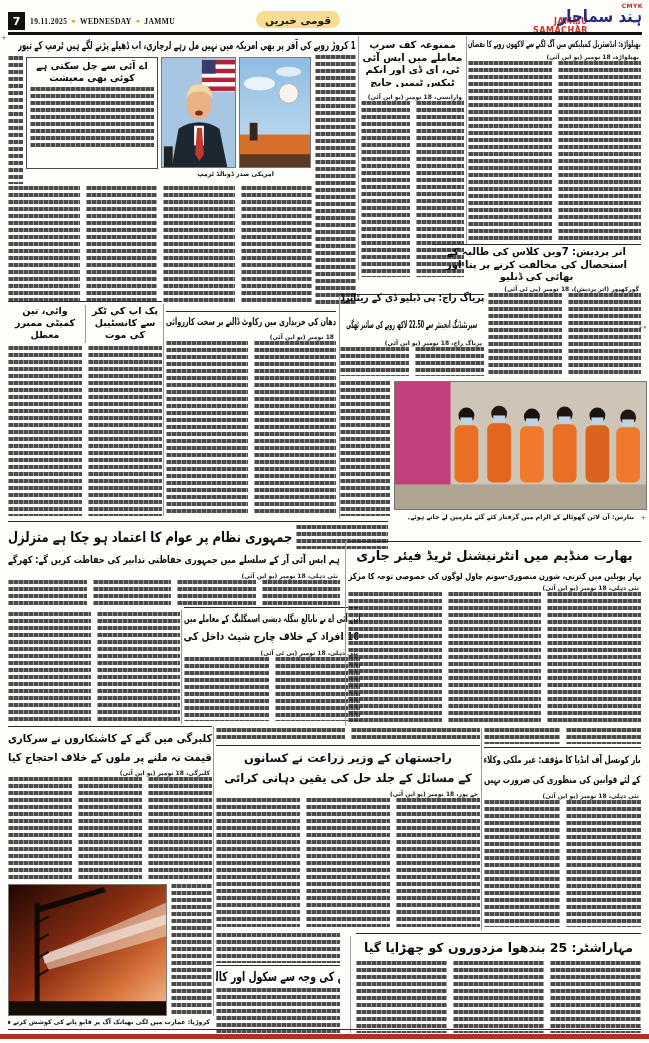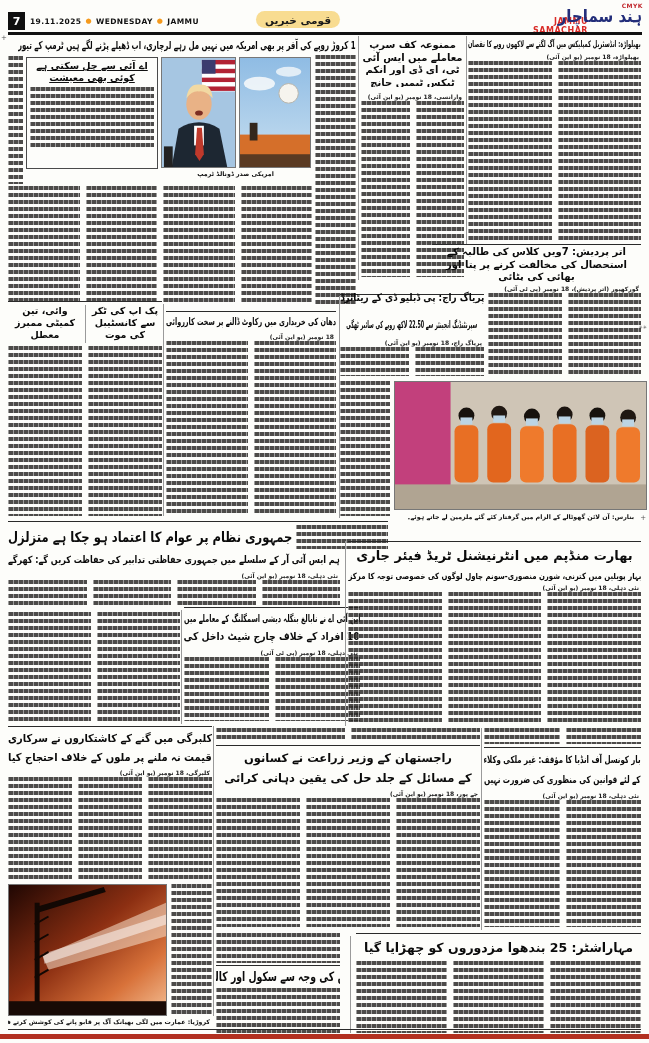--- a/index.html
+++ b/index.html
@@ -22,21 +22,21 @@
        repeating-linear-gradient(to bottom, rgba(38,36,34,.82) 0 4px, transparent 4px 7px);}
   .vr{position:absolute;width:1px;background:#9a9a9a;}
   .hr{position:absolute;height:1px;background:#2a2a2a;}
   .cap{font-size:6.3px;font-weight:700;text-align:center;direction:rtl;
        overflow:hidden;white-space:nowrap;color:#111;}
   .ph{position:absolute;border:1px solid #777;box-sizing:border-box;overflow:hidden;background:#ddd;}
   .ph svg{display:block;width:100%;height:100%;}
   
   .pgbox{background:#101010;color:#fff;display:flex;align-items:center;justify-content:center;
          font-weight:700;font-size:11px;}
-  .dateline-top{font-size:7.5px;font-weight:700;letter-spacing:.4px;display:flex;align-items:center;gap:4px;}
+  .dateline-top{font-size:7.5px;font-weight:700;letter-spacing:.4px;display:flex;align-items:center;gap:4px;font-family:Liberation Serif, serif;}
   .dot{color:#f59a1d;font-size:7px;line-height:1;}
   .badge{background:#f8dc91;border-radius:9px;display:flex;align-items:center;justify-content:center;
          font-weight:700;font-size:10.5px;direction:rtl;color:#1a1a1a;}
   .hs-en{color:#d92b27;font-weight:700;font-size:8px;letter-spacing:.5px;text-align:right;}
   .hs-ur{color:#232e7a;font-weight:700;font-size:15px;direction:rtl;text-align:left;
          transform:scaleY(1.12);transform-origin:top left;white-space:nowrap;}
   .cmyk{font-size:6px;font-weight:700;color:#c0262b;letter-spacing:.5px;}
   .mark{font-size:7px;color:#555;}
   .box{border:1.2px solid #4a4a4a;padding:2px 3px;}
   .redbar{position:absolute;background:#b23020;}
@@ -61,21 +61,21 @@
   </div>
   <div class="a badge" style="left:256px;top:11px;width:84px;height:17px;">قومی خبریں</div>
   <div class="a hs-en" style="left:500px;top:17px;width:88px;">JAMMU SAMACHAR</div>
   <div class="a hs-ur" style="left:592px;top:6px;width:50px;">ہند سماچار</div>
   <div class="a" style="left:8px;top:32px;width:634px;height:2.5px;background:#111;"></div>
 
   <div class="a hl" style="left:18px;top:37px;width:338px;height:16px;font-size:11px;">
       <span class="fitx" style="transform: scaleX(0.637736);">1 کروڑ روپے کی آفر پر بھی امریکہ میں نہیں مل رہے لرچاری، اب ڈھیلے پڑنے لگے ہیں ٹرمپ کے تیور</span>
     </div>
 
-  <div class="a box" style="left:26px;top:57px;width:132px;height:112px;text-decoration:underline;">
+  <div class="a box" style="left:26px;top:57px;width:132px;height:112px;">
     <div class="hlw" style="font-size:9.5px;">اے آئی سے چل سکتی ہے کوئی بھی معیشت</div>
     <div class="t" style="height:62px;margin-top:3px;"></div>
   </div>
   <div class="a cols" style="left:8px;top:56px;width:15px;height:128px;">
       <div class="t"></div>
     </div>
 
   <div class="ph" style="left:161px;top:57px;width:75px;height:111px;">
     <svg viewBox="0 0 75 111" preserveAspectRatio="none">
       <rect width="75" height="111" fill="#a6c6e2"></rect>
@@ -138,21 +138,21 @@
     </div>
   <div class="a" style="left:468px;top:52px;width:173px;height:192px;">
     <div class="dl">بھیلواڑہ، 18 نومبر (یو این آئی)</div>
     <div class="cols" style="height:180px;">
       <div class="t"></div>
         <div class="t"></div>
     </div>
   </div>
 
   <div class="hr" style="left:432px;top:244px;width:209px;"></div>
-  <div class="a hlw" style="left:432px;top:246px;width:209px;height:36px;font-size:10px;">اتر پردیش: 7ویں کلاس کی طالبہ کے استحصال کی مخالفت کرنے پر پتا اور بھائی کی پٹائی</div>
+  <div class="a hlw" style="left:432px;top:246px;width:209px;height:36px;font-size:10px;">اتر پردیش: 7ویں کلاس کی طالبہ کے استحصال کی مخالفت کرنے پر پتا اور بھائی کی ڈبلیو</div>
   <div class="a" style="left:488px;top:284px;width:153px;height:94px;">
     <div class="dl">گورکھپور (اتر پردیش)، 18 نومبر (پی ٹی آئی)</div>
     <div class="cols" style="height:82px;">
       <div class="t"></div>
         <div class="t"></div>
     </div>
   </div>
 
   <div class="hr" style="left:340px;top:294px;width:144px;"></div>
   <div class="a hl" style="left:340px;top:288px;width:144px;height:17px;font-size:10.5px;">

